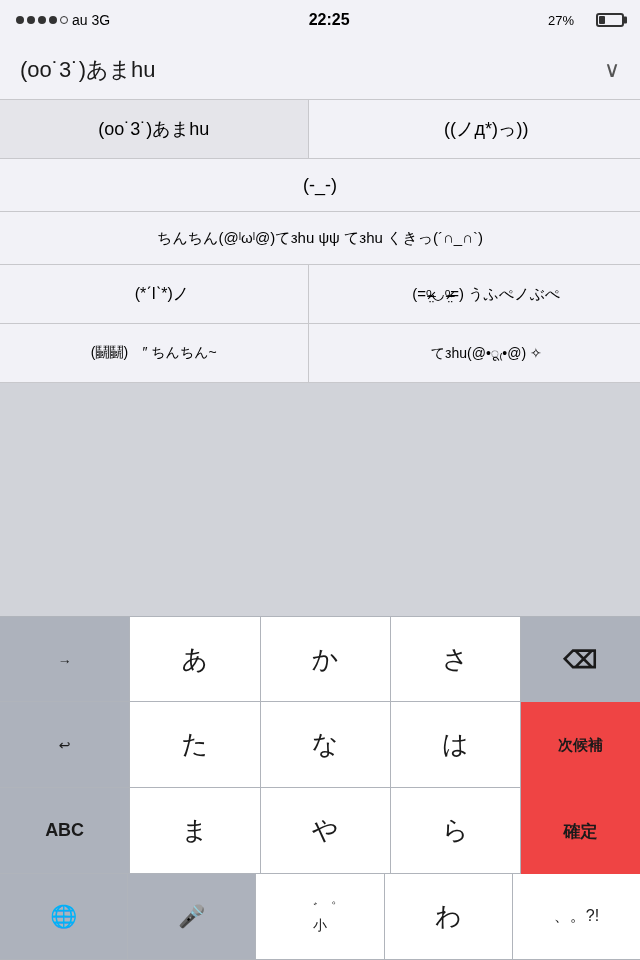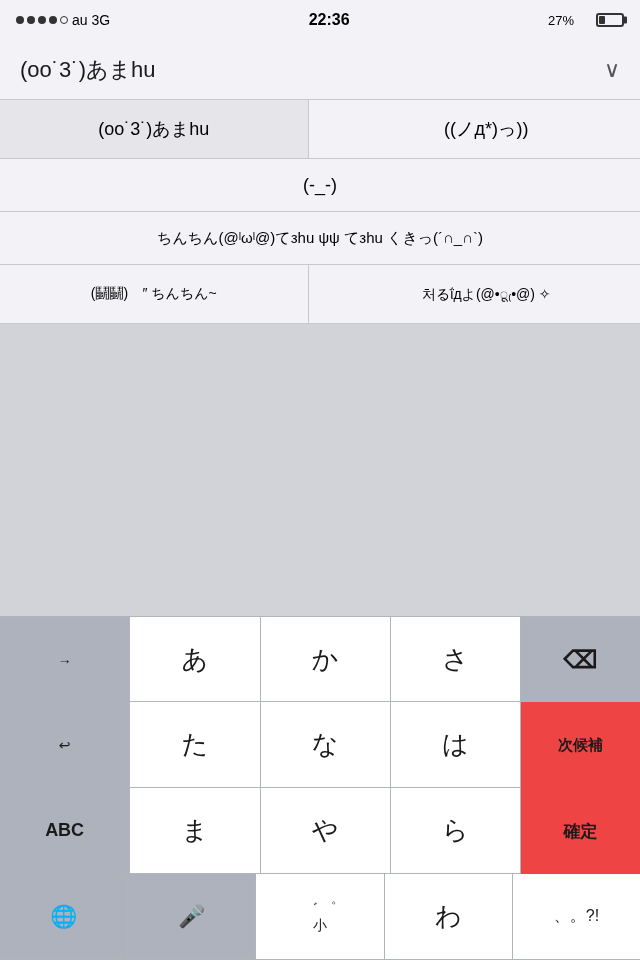--- a/index.html
+++ b/index.html
@@ -218,21 +218,21 @@
     <div class="status-dots">
       <div class="dot"></div>
       <div class="dot"></div>
       <div class="dot"></div>
       <div class="dot"></div>
       <div class="dot empty"></div>
     </div>
     <span class="status-carrier">au</span>
     <span class="status-carrier">3G</span>
   </div>
-  <div class="status-center">22:36</div>
+  <div class="status-center">22:25</div>
   <div class="status-right">
     <span>27%</span>
     <div class="battery-container">
       <div class="battery-box">
         <div class="battery-fill"></div>
       </div>
     </div>
   </div>
 </div>
 
@@ -257,27 +257,35 @@
       <span>(-_-)</span>
     </div>
   </div>
 
   <div class="candidate-row-long">
     <div class="candidate-cell-long">
       <span>ちんちん(@ˡωˡ@)てзhu  ψψ  てзhu    くきっ(´∩_∩`)</span>
     </div>
   </div>
 
+  <div class="candidate-row-2b">
+    <div class="candidate-cell" style="font-size:16px;">
+      <span>ゞ(*ˊΙˋ*)ノ</span>
+    </div>
+    <div class="candidate-cell" style="font-size:15px;">
+      <span>(=ᵒ̴̶̷̤◡ᵒ̴̶̷̤=) うふぺノぶぺ</span>
+    </div>
+  </div>
 
   <div class="candidate-row-2c">
     <div class="candidate-cell" style="font-size:14px;">
       <span>(鬭鬭)ゞ″ ちんちん~</span>
     </div>
     <div class="candidate-cell" style="font-size:14px;">
-      <span>처るΐдよ(@•ू₍•@)  ✧</span>
+      <span>てзhu(@•ू₍•@)  ✧</span>
     </div>
   </div>
 
 </div>
 
 <div id="keyboard">
 
   <div class="kb-row-wrap">
     <div class="kb-left-area">
       <div class="kb-key special">

